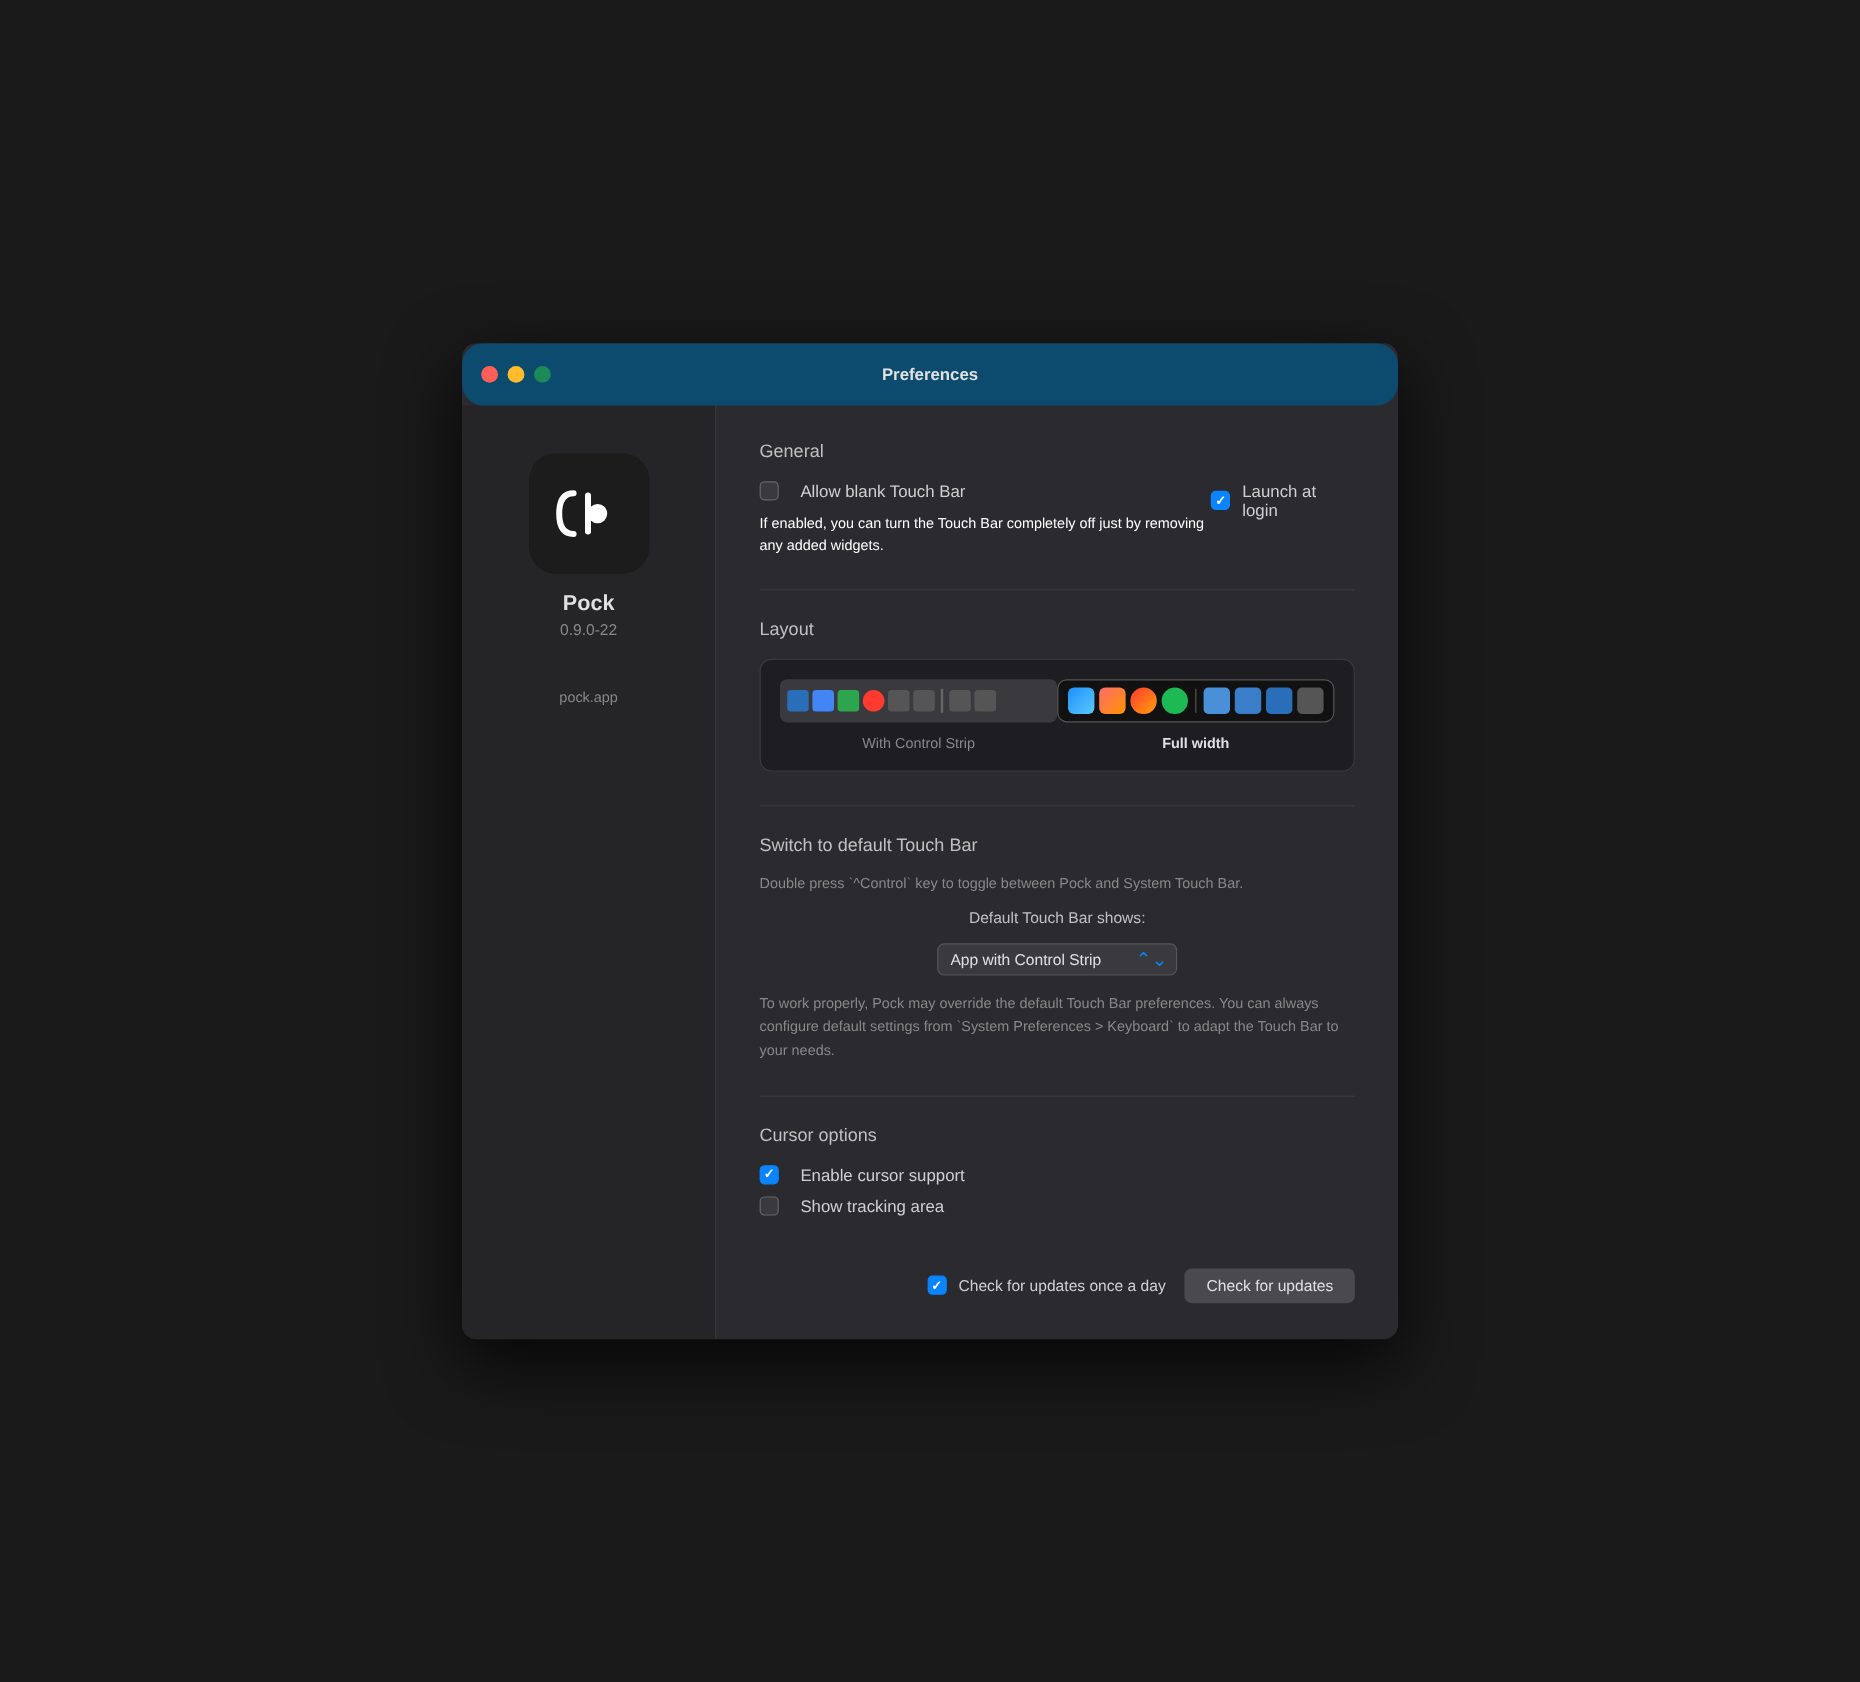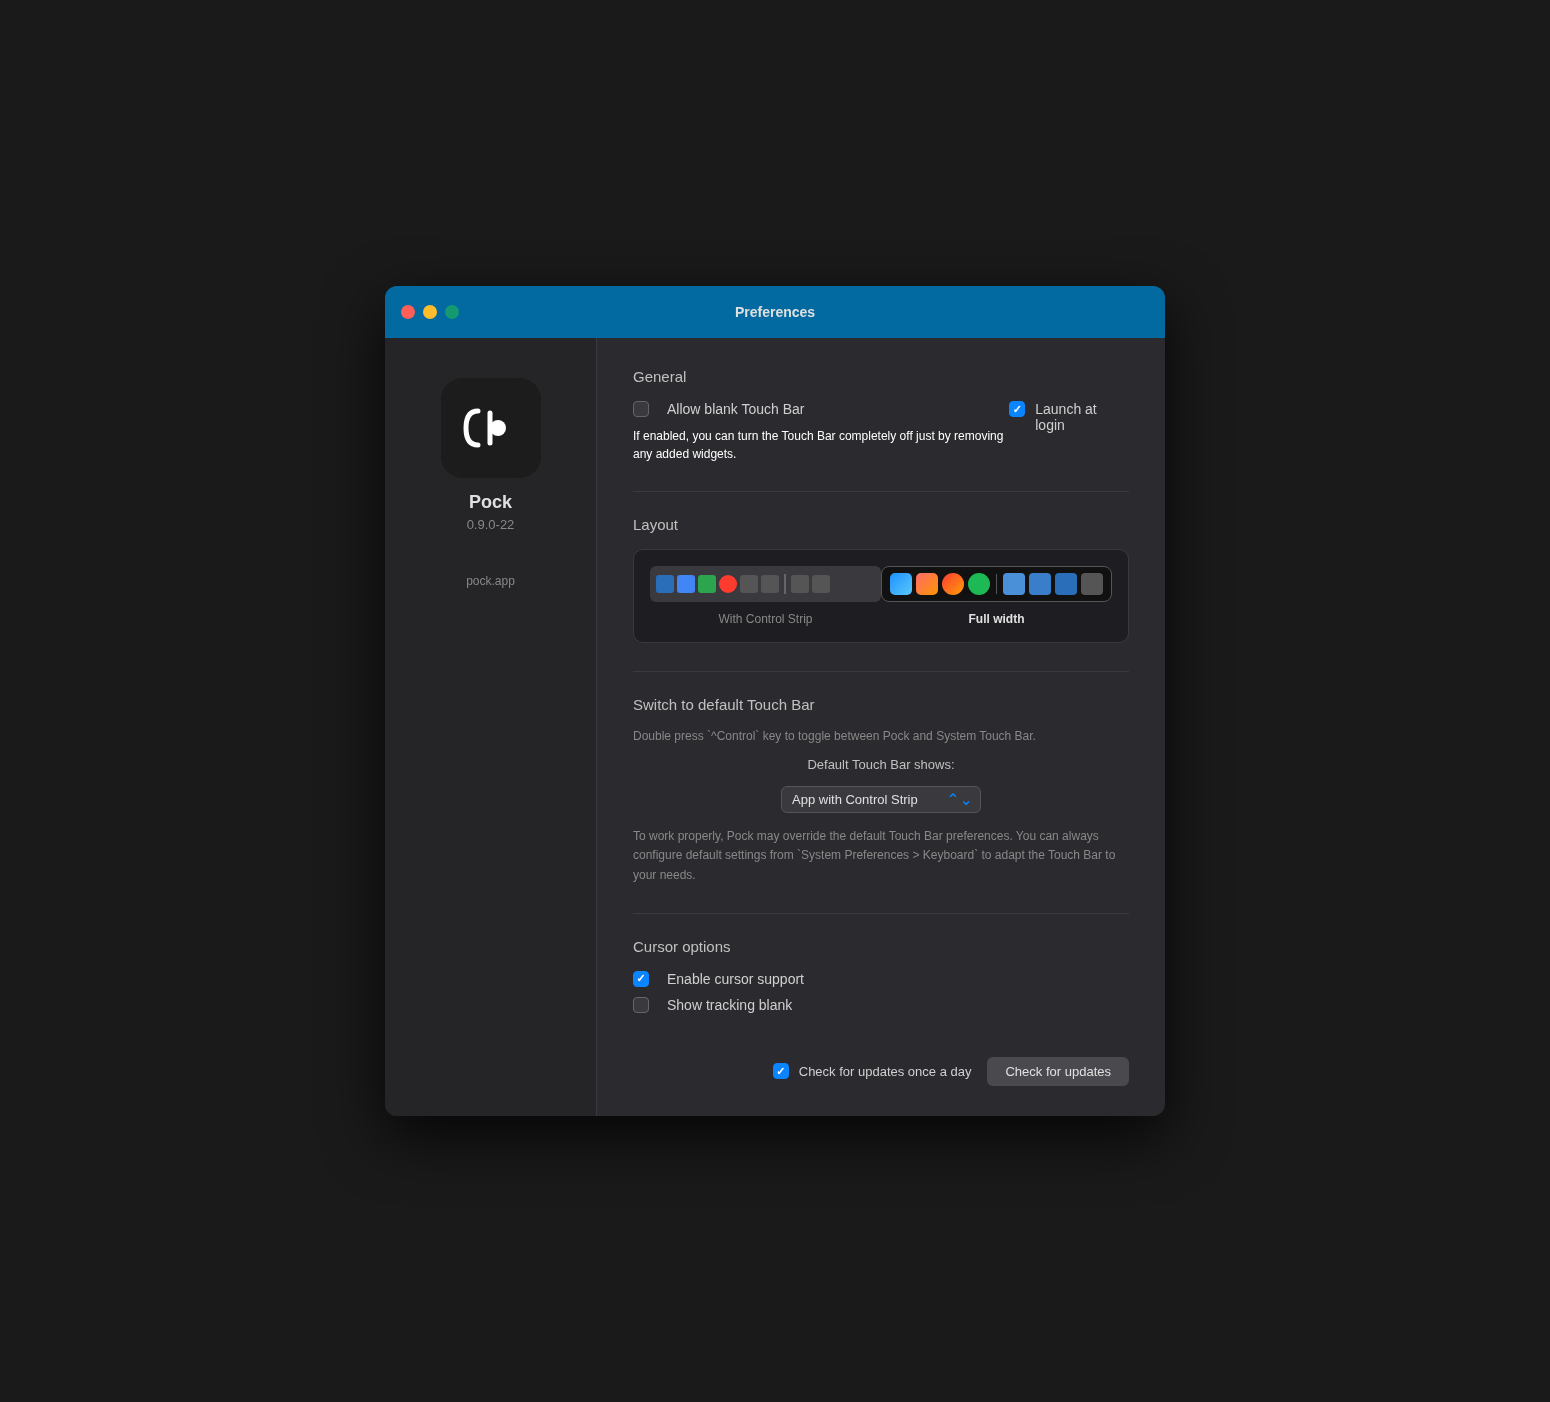--- a/index.html
+++ b/index.html
@@ -15,26 +15,27 @@
 
     .window {
       width: 780px;
       background: #2b2b2f;
       border-radius: 12px;
       overflow: hidden;
       box-shadow: 0 20px 60px rgba(0,0,0,0.8);
     }
 
     .titlebar {
-      background: #0369a1;
+      background: #0c4a6e;
       height: 52px;
       display: flex;
       align-items: center;
       padding: 0 16px;
       position: relative;
+      border-radius: 18px;
     }
 
     .traffic-lights {
       display: flex;
       gap: 8px;
       align-items: center;
     }
 
     .traffic-light {
       width: 14px;
@@ -176,20 +177,21 @@
     .general-top {
       display: flex;
       align-items: flex-start;
       justify-content: space-between;
     }
 
     .general-left {}
 
     .general-right {
       display: flex;
+      align-items: center;
       gap: 10px;
     }
 
     .launch-label {
       color: #d0d0d0;
       font-size: 14px;
     }
 
     .description-text {
       color: #ffffff;
@@ -442,21 +444,21 @@
       <div class="section cursor-options-section">
         <div class="section-title">Cursor options</div>
 
         <div class="checkbox-row">
           <div class="checkbox checked"></div>
           <span class="checkbox-label">Enable cursor support</span>
         </div>
 
         <div class="checkbox-row">
           <div class="checkbox"></div>
-          <span class="checkbox-label">Show tracking blank</span>
+          <span class="checkbox-label">Show tracking area</span>
         </div>
       </div>
 
       <div class="bottom-row">
         <div class="check-updates-row">
           <div class="checkbox checked"></div>
           <span class="check-updates-label">Check for updates once a day</span>
         </div>
         <button class="btn">Check for updates</button>
       </div>

